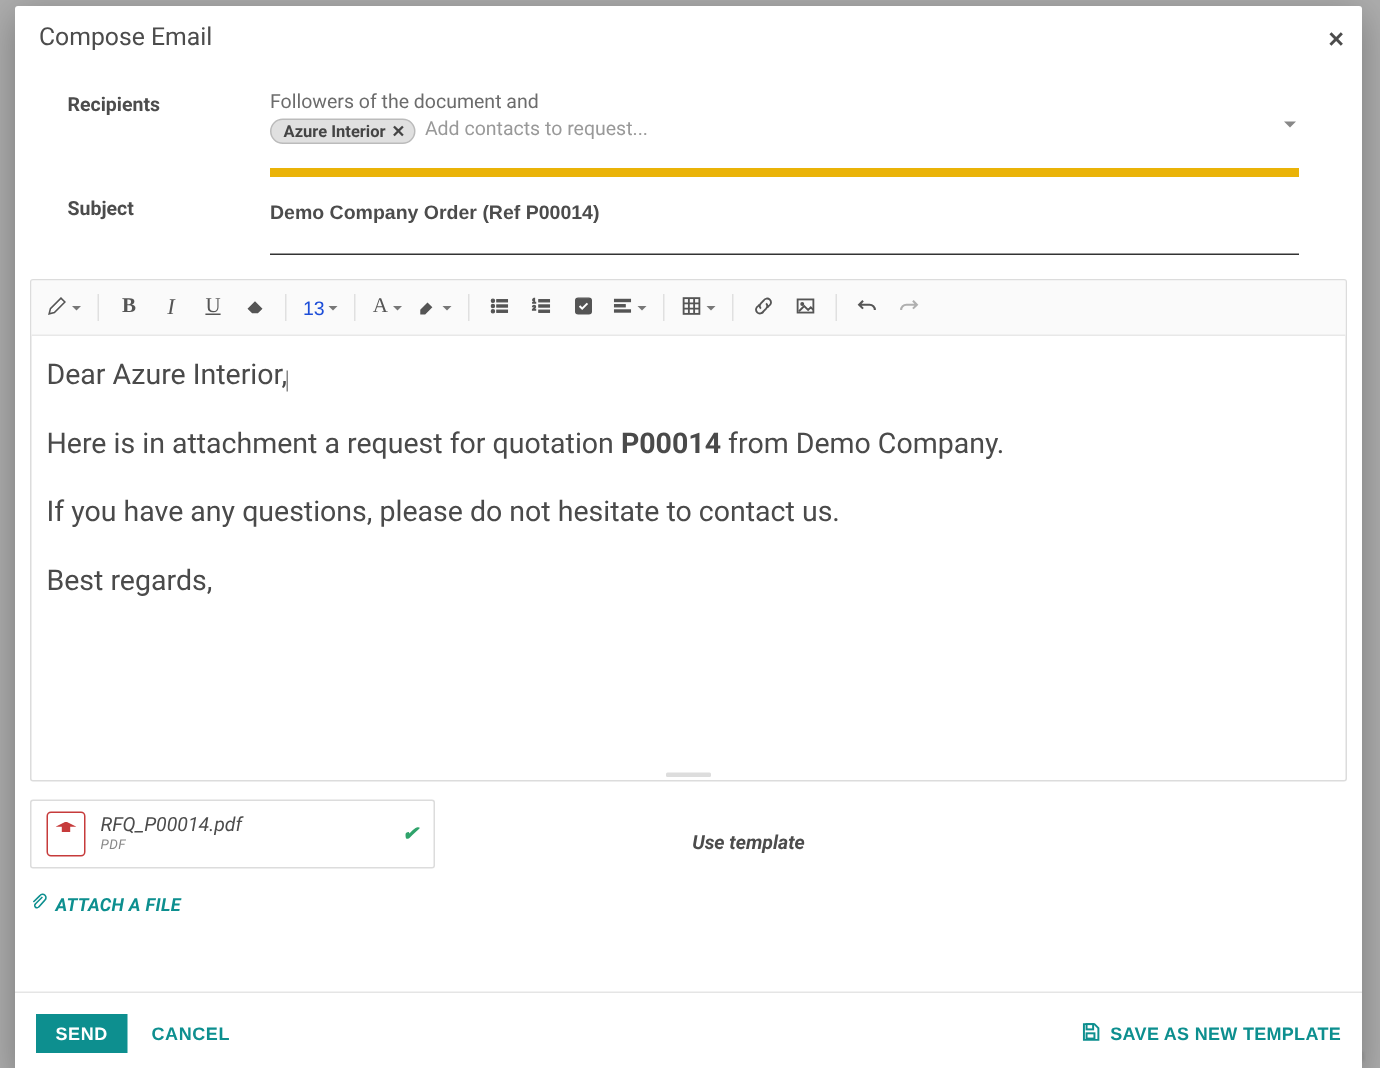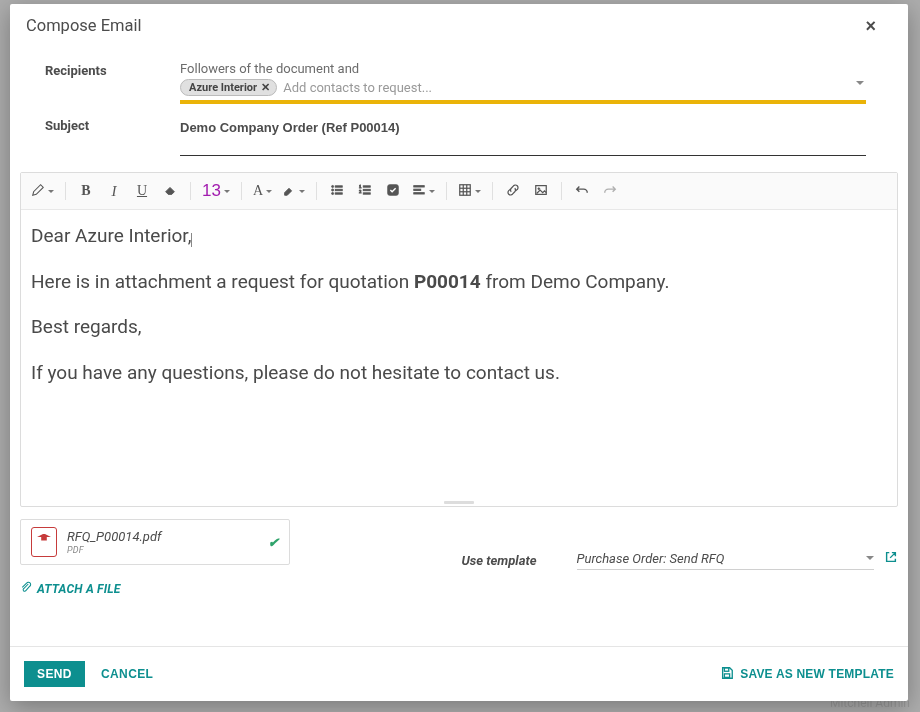--- a/index.html
+++ b/index.html
@@ -32,21 +32,21 @@
     left: 10px;
     top: 4px;
     width: 898px;
     background: #fff;
     border-radius: 2px;
     box-shadow: 0 6px 25px rgba(0,0,0,0.3);
     display: flex;
     flex-direction: column;
   }
   .modal-header {
-    padding: 12px 28px 12px 16px;
+    padding: 12px 8px 12px 16px;
     display: flex;
     justify-content: space-between;
     align-items: center;
   }
   .modal-title {
     font-size: 16.5px;
     font-weight: 400;
     color: #4c4c4c;
   }
   .close-btn {
@@ -78,25 +78,24 @@
   .form-field {
     flex: 1;
     padding-right: 42px;
   }
   .followers-text {
     font-size: 13px;
     color: #6c6c6c;
     margin-bottom: 3px;
   }
   .recipients-input {
-    border-bottom: 4px solid #eab308;
-    display: flex;
-    align-items: center;
+    border-bottom: 6px solid #eab308;
+    display: flex;
     gap: 6px;
-    padding-bottom: 4px;
+    padding-bottom: 16px;
     position: relative;
   }
   .tag {
     display: inline-flex;
     align-items: center;
     background: #e0e0e0;
     border: 1px solid #bbb;
     border-radius: 9px;
     padding: 0px 6px 0px 8px;
     font-size: 11px;
@@ -164,21 +163,21 @@
   .tbtn.under { text-decoration: underline; font-family: Georgia, serif; font-size: 14px; }
   .tsep { width: 1px; height: 18px; background: #e0e0e0; margin: 0 5px; }
   .caret-sm {
     display: inline-block;
     width: 0; height: 0;
     border-left: 3px solid transparent;
     border-right: 3px solid transparent;
     border-top: 3px solid #777;
     margin-left: 3px;
   }
-  .fontsize-val { font-size: 17px; color: #a21caf; }
+  .fontsize-val { font-size: 13px; color: #1d4ed8; }
   .editor-body {
     padding: 12px 10px;
     min-height: 288px;
     font-size: 19px;
     line-height: 1.45;
     color: #4a4a4a;
     outline: none;
   }
   .editor-body p { margin: 0 0 18px 0; }
   .editor-body p:last-child { margin-bottom: 0; }
@@ -238,24 +237,25 @@
     margin-top: 16px;
     color: #0d8f8f;
     font-size: 12px;
     font-weight: 700;
     letter-spacing: 0.2px;
     cursor: pointer;
   }
   .attach-link svg { width: 12px; height: 12px; fill: currentColor; }
   .template-side {
     display: flex;
-    align-items: center;
-    gap: 40px;
+    align-items: flex-start;
+    gap: 24px;
     padding-top: 2px;
     flex: 1;
+    margin-top: 16px;
   }
   .template-label { font-size: 13px; font-weight: 700; color: #4c4c4c; padding-top: 4px; white-space: nowrap; }
   .template-select-wrap { flex: 1; display: flex; align-items: center; gap: 10px; }
   .template-select {
     flex: 1;
     border-bottom: 1px solid #d0d0d0;
     padding: 3px 14px 3px 0;
     font-size: 13px;
     color: #4c4c4c;
     position: relative;
@@ -471,22 +471,22 @@
               </svg>
           </span>
         </button>
       </div>
 
       <div class="editor-body" contenteditable="true" style="">
         <p><span>Dear Azure Interior,</span><span class="cursor-mark"></span></p>
         <p>
           <span>Here is in attachment a request for quotation </span><b>P00014</b><span> from Demo Company.</span>
         </p>
+        <p>If you have any questions, please do not hesitate to contact us.</p>
         <p>Best regards,</p>
-        <p>If you have any questions, please do not hesitate to contact us.</p>
       </div>
       <div class="resize-handle">
           <div class="grip"></div>
         </div>
     </div>
 
     <div class="below-editor">
       <div class="attach-side">
         <div class="attach-card">
           <div class="pdf-thumb"></div>
@@ -501,33 +501,20 @@
             <svg viewBox="0 0 16 16">
                 <path d="M11 4L5 10a2 2 0 102.8 2.8L13 7a3 3 0 10-4.2-4.2L3 8.5" fill="none" stroke="currentColor" stroke-width="1.4"></path>
               </svg>
           </span>
           <span>ATTACH A FILE</span>
         </div>
       </div>
 
       <div class="template-side">
         <div class="template-label">Use template</div>
-        <div class="template-select-wrap">
-          <div class="template-select">
-            <span>Purchase Order: Send RFQ</span>
-            <span class="dropdown-caret"></span>
-          </div>
-          <span class="ext-link">
-            <span>
-              <svg viewBox="0 0 16 16">
-                  <path d="M6 3H3v10h10v-3M9 3h4v4M13 3L7 9" fill="none" stroke="currentColor" stroke-width="1.6"></path>
-                </svg>
-            </span>
-          </span>
-        </div>
       </div>
     </div>
 
   </div>
 
   <div class="modal-footer">
     <div class="footer-left">
       <button class="btn-primary">SEND</button>
       <button class="btn-link">CANCEL</button>
     </div>

